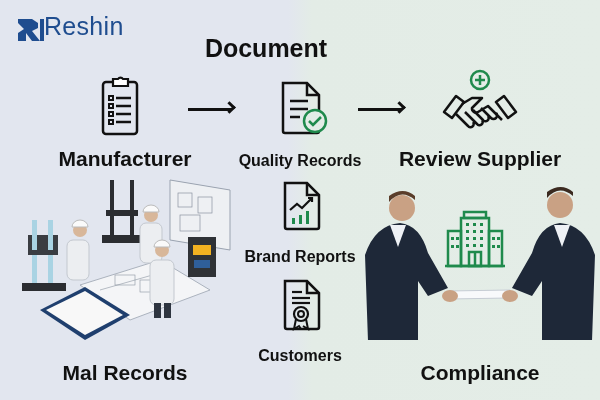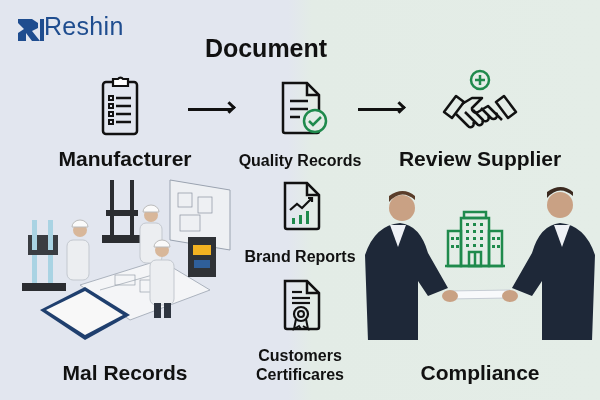--- a/index.html
+++ b/index.html
@@ -109,21 +109,20 @@
       <line x1="10" y1="14" x2="20" y2="14"></line>
       <line x1="10" y1="20" x2="28" y2="20"></line>
       <line x1="10" y1="25" x2="28" y2="25"></line>
     </g>
   <circle cx="19" cy="36" r="7" fill="none" stroke="#111" stroke-width="2.2"></circle>
   <circle cx="19" cy="36" r="3" fill="none" stroke="#111" stroke-width="2"></circle>
   <path d="M14 41 l-2 10 l5 -3 l2 3 M24 41 l2 10 l-5 -3" fill="none" stroke="#111" stroke-width="2"></path>
 </svg>
 <div class="label small" style="left:225px;width:150px;top:346px">
   <div>Customers</div>
-  <div>Certificares</div>
 </div>
 
 <svg class="scene" style="left:10px;top:175px;width:225px;height:175px" viewBox="0 0 225 175">
 
   <polygon points="70,110 150,85 200,115 120,145" fill="#f4f5f7" stroke="#9aa3b0" stroke-width="0.8"></polygon>
   <g stroke="#8a93a0" stroke-width="0.6" fill="none">
     <rect x="105" y="100" width="20" height="10"></rect>
       <rect x="130" y="105" width="15" height="12"></rect>
       <line x1="90" y1="115" x2="160" y2="95"></line>
   </g>

